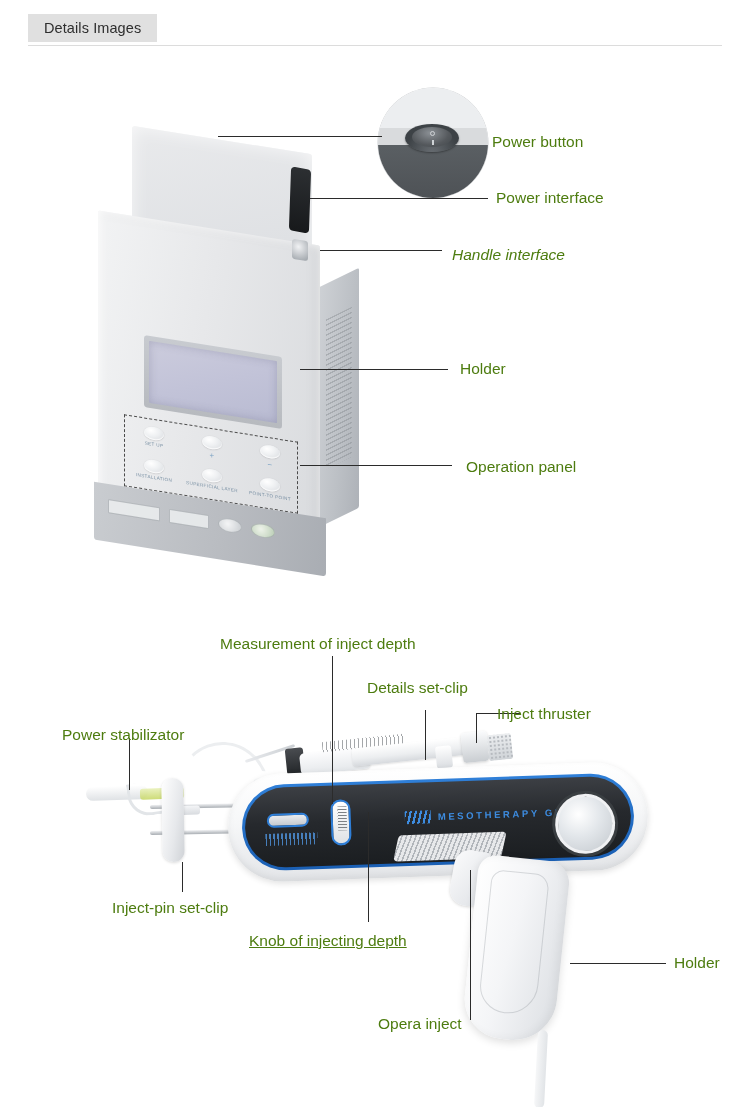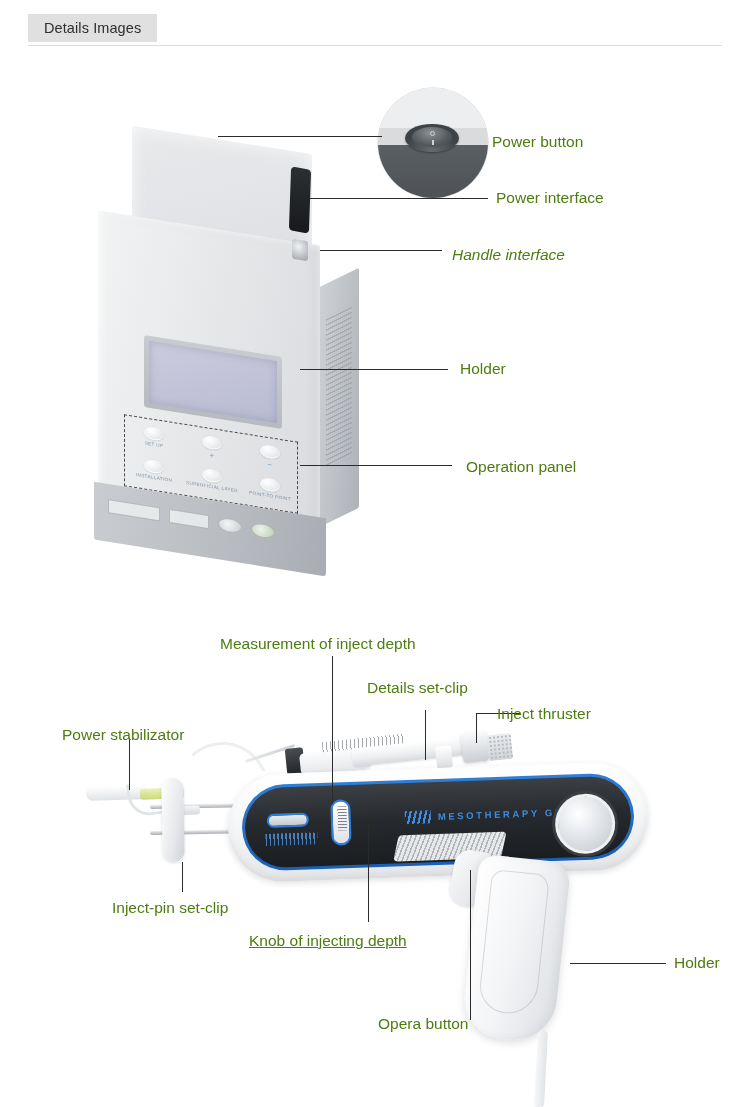--- a/index.html
+++ b/index.html
@@ -648,17 +648,17 @@
     <div class="lead-v" style="left:368px; top:212px; height:110px;"></div>
     <div class="lead-v" style="left:470px; top:270px; height:150px;"></div>
     <div class="lead-h" style="left:570px; top:363px; width:96px;"></div>
 
     <div class="label" style="left:220px; top:36px;">Measurement of inject depth</div>
     <div class="label" style="left:367px; top:80px;">Details set-clip</div>
     <div class="label" style="left:497px; top:106px;">Inject thruster</div>
     <div class="label" style="left:62px; top:127px;">Power stabilizator</div>
     <div class="label" style="left:112px; top:300px;">Inject-pin set-clip</div>
     <div class="label" style="left:249px; top:333px;text-decoration:underline;">Knob of injecting depth</div>
-    <div class="label" style="left:378px; top:416px;">Opera button</div>
+    <div class="label" style="left:378px; top:416px;">Opera inject</div>
     <div class="label" style="left:674px; top:355px;">Holder</div>
   </div>
 
 </div>
 
 </body></html>

